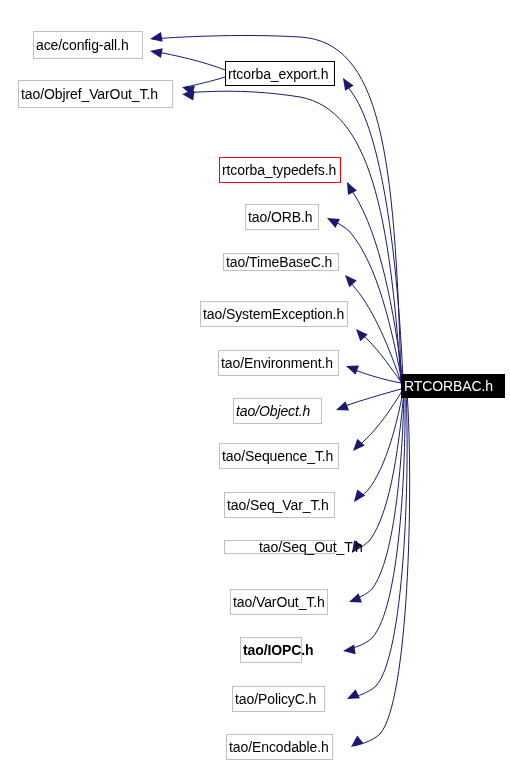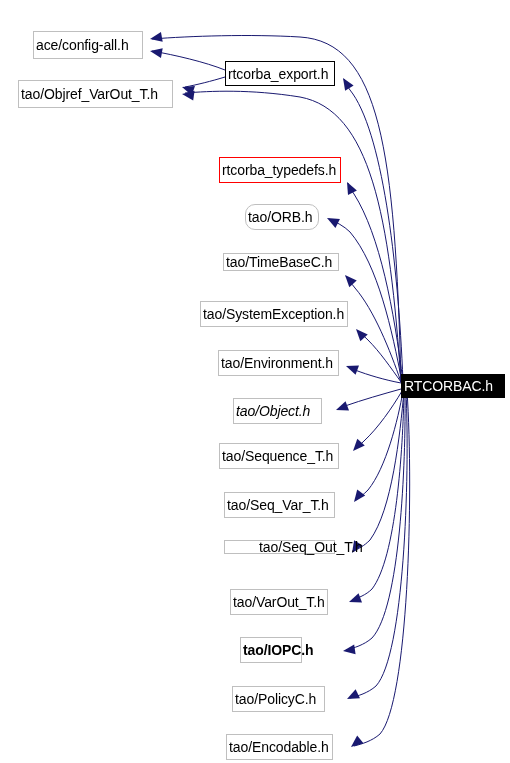--- a/index.html
+++ b/index.html
@@ -110,21 +110,21 @@
       </div>
       <div class="node node-header" style="left: 225px; top: 61px; width: 110px; height: 25px;">
         <span class="node-label">rtcorba_export.h</span>
       </div>
       <div class="node node-normal" style="left: 18px; top: 80px; width: 155px; height: 28px;">
         <span class="node-label">tao/Objref_VarOut_T.h</span>
       </div>
       <div class="node node-highlight" style="left: 219px; top: 157px; width: 122px; height: 26px;">
         <span class="node-label">rtcorba_typedefs.h</span>
       </div>
-      <div class="node node-normal" style="left: 245px; top: 204px; width: 74px; height: 26px; border-radius: 10px;">
+      <div class="node node-normal" style="left: 245px; top: 204px; width: 74px; height: 26px;">
         <span class="node-label">tao/ORB.h</span>
       </div>
       <div class="node node-normal" style="left: 223px; top: 253px; width: 116px; height: 18px;">
         <span class="node-label">tao/TimeBaseC.h</span>
       </div>
       <div class="node node-normal" style="left: 200px; top: 301px; width: 148px; height: 26px;">
         <span class="node-label">tao/SystemException.h</span>
       </div>
       <div class="node node-normal" style="left: 218px; top: 350px; width: 121px; height: 26px;">
         <span class="node-label">tao/Environment.h</span>

